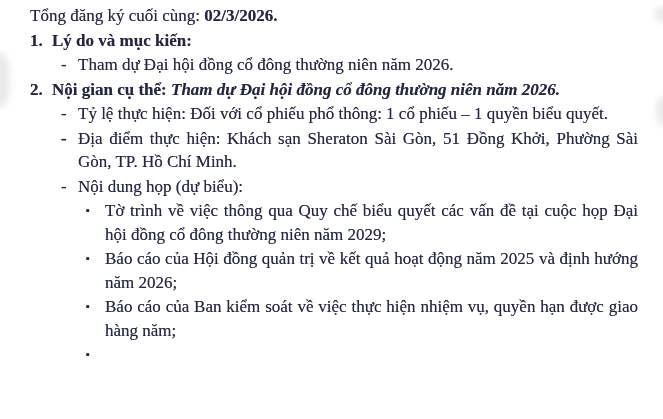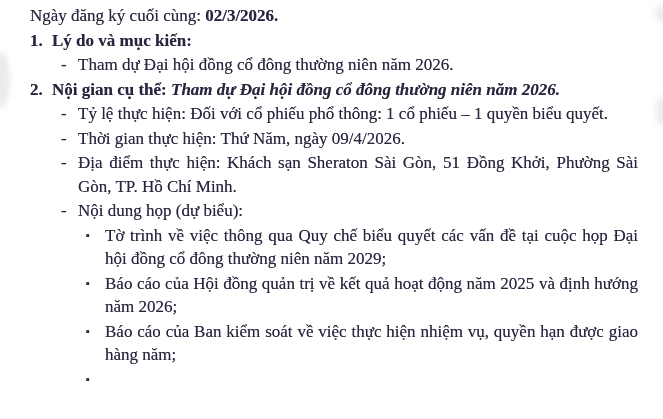--- a/index.html
+++ b/index.html
@@ -79,21 +79,21 @@
 </head>
 <body>
 
 <div class="page">
 
   <div class="artifact a1"></div>
   <div class="artifact a2"></div>
   <div class="artifact a3"></div>
 
   <div class="line reg-line">
-    <span>Ngày đăng ký cuối cùng: </span><span class="date">02/3/2026.</span>
+    <span>Tổng đăng ký cuối cùng: </span><span class="date">02/3/2026.</span>
   </div>
 
   <div class="line sec">
     <span class="num">1.</span>
     <span>Lý do và mục kiến:</span>
   </div>
 
   <div class="line dash-item">
     <span class="marker">-</span>
     <span>Tham dự Đại hội đồng cổ đông thường niên năm 2026.</span>
@@ -104,21 +104,20 @@
     <span>Nội gian cụ thể</span><span class="sep">: </span><span class="detail">Tham dự Đại hội đồng cổ đông thường niên năm 2026.</span>
   </div>
 
   <div class="line dash-item">
     <span class="marker">-</span>
     <span>Tỷ lệ thực hiện: Đối với cổ phiếu phổ thông: 1 cổ phiếu – 1 quyền biểu quyết.</span>
   </div>
 
   <div class="line dash-item">
     <span class="marker">-</span>
-    <span>Thời gian thực hiện: Thứ Năm, ngày 09/4/2026.</span>
   </div>
 
   <div class="line dash-item wrap">
     <span class="marker">-</span>
     <span>Địa điểm thực hiện: Khách sạn Sheraton Sài Gòn, 51 Đồng Khởi, Phường Sài Gòn, TP. Hồ Chí Minh.</span>
   </div>
 
   <div class="line dash-item">
     <span class="marker">-</span>
     <span>Nội dung họp (dự biểu):</span>

